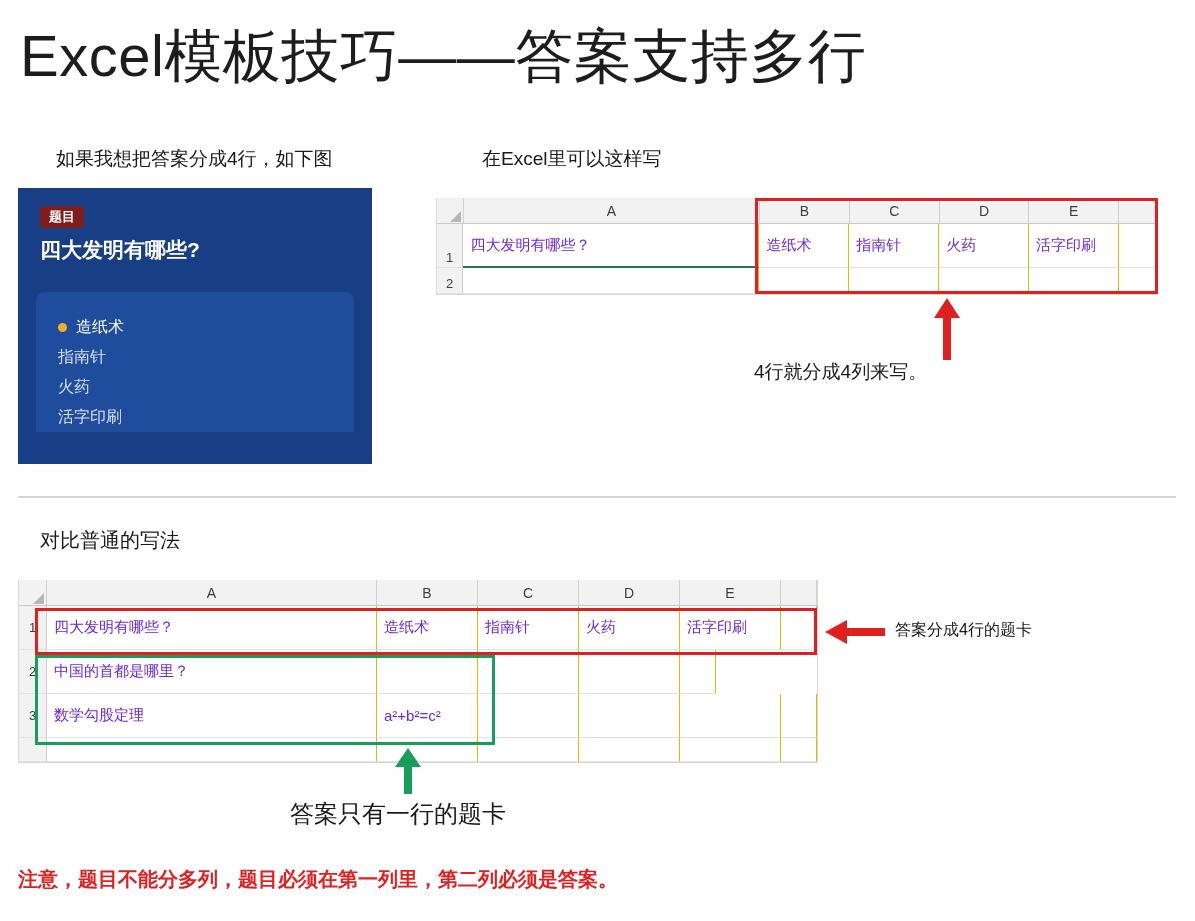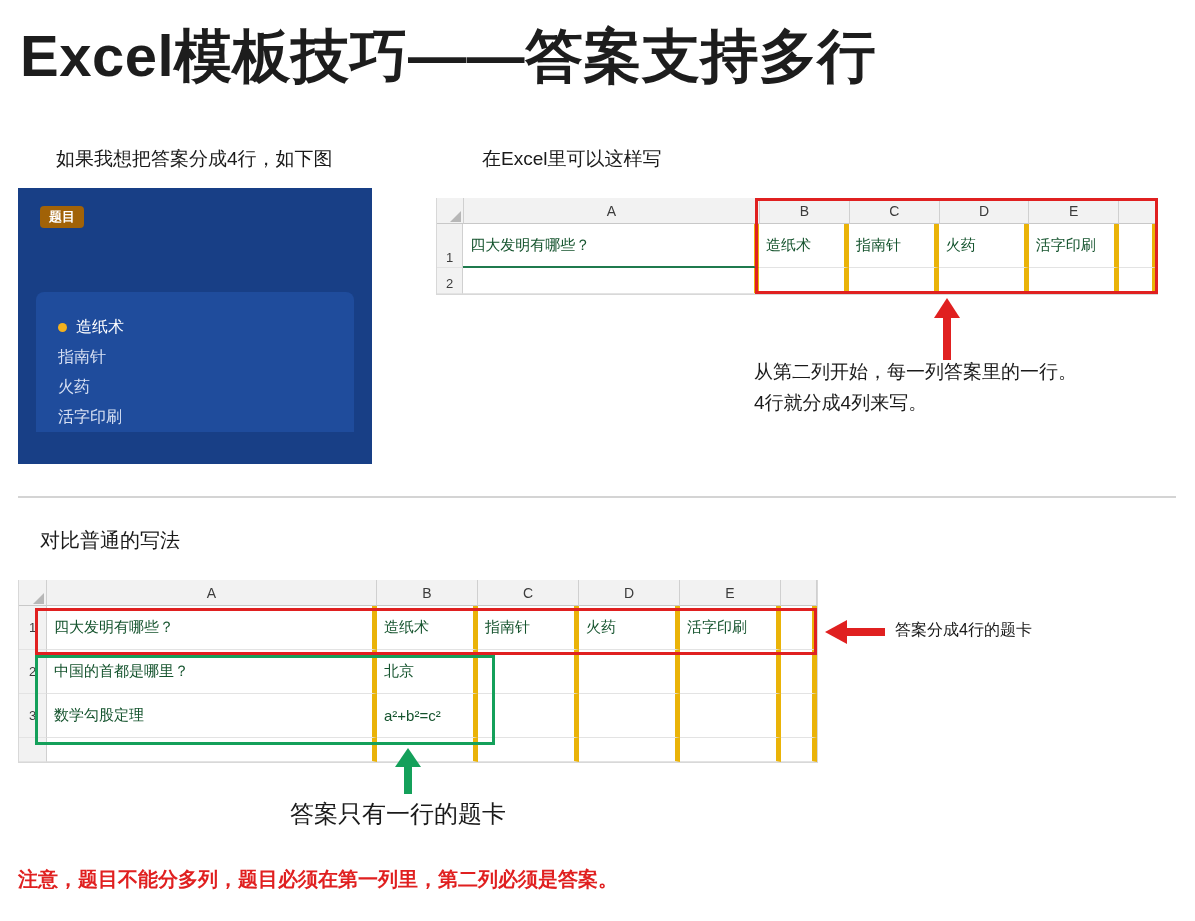--- a/index.html
+++ b/index.html
@@ -13,21 +13,21 @@
     color: #1a1a1a;
     position: relative;
     overflow: hidden;
   }
 
   
   .page-title {
     position: absolute;
     left: 20px; top: 18px;
     font-size: 58px;
-    font-weight: 700;
+    font-weight: 400;
     letter-spacing: 0.5px;
     color: #1d1d1d;
     white-space: nowrap;
   }
 
   
   .caption {
     font-size: 19px;
     color: #1a1a1a;
     white-space: nowrap;
@@ -41,21 +41,21 @@
   .card {
     position: absolute;
     left: 18px; top: 188px;
     width: 354px; height: 276px;
     background: #183f86;
     overflow: hidden;
   }
   .card-badge {
     position: absolute;
     left: 22px; top: 18px;
-    background: #a16207;
+    background: #7f1d1d;
     color: #ffffff;
     font-size: 13px;
     font-weight: bold;
     padding: 3px 9px;
     border-radius: 4px;
     line-height: 1.2;
   }
   .card-question {
     position: absolute;
     left: 22px; top: 48px;
@@ -130,24 +130,24 @@
     border-right: 1px solid #d0d0d0;
     border-bottom: 1px solid #e3e3e3;
     font-size: 13px;
     color: #3c3c3c;
     display: flex;
     align-items: flex-end;
     justify-content: center;
     padding-bottom: 2px;
   }
   .sheet .cell {
-    border-right: 5px solid #eab308;
+    border-right: 1px solid #eab308;
     border-bottom: 1px solid #e3e3e3;
     font-size: 15px;
-    color: #14532d;
+    color: #6d28d9;
     display: flex;
     align-items: center;
     padding-left: 7px;
     overflow: hidden;
     white-space: nowrap;
   }
 
   
   #sheet-top { left: 436px; top: 198px; width: 722px; }
   #sheet-top .colhead, #sheet-top .cell { }
@@ -252,20 +252,21 @@
 <body>
 
 <div class="page-title">Excel模板技巧——答案支持多行</div>
 
 <div class="caption" id="caption-left">如果我想把答案分成4行，如下图</div>
 
 <div class="caption" id="caption-right">在Excel里可以这样写</div>
 
 <div class="card">
   <div class="card-badge">题目</div>
+  <div class="card-question">四大发明有哪些?</div>
   <div class="card-answers">
     <div class="ans-row first">造纸术</div>
     <div class="ans-row">指南针</div>
     <div class="ans-row">火药</div>
     <div class="ans-row">活字印刷</div>
   </div>
 </div>
 
 <div class="sheet" id="sheet-top">
   <div class="hdr-row">
@@ -297,21 +298,20 @@
   </div>
 </div>
 <div id="red-box-top"></div>
 
 <svg id="arrow-red-top" viewBox="0 0 26 62">
   <rect x="9" y="14" width="8" height="48" fill="#e02020"></rect>
   <polygon points="13,0 26,20 0,20" fill="#e02020"></polygon>
 </svg>
 
 <div class="note" id="note-top">
-  <div>从第二列开始，每一列答案里的一行。</div>
   <div>4行就分成4列来写。</div>
 </div>
 
 <div id="divider"></div>
 
 <div class="caption" id="caption-compare">对比普通的写法</div>
 
 <div class="sheet" id="sheet-bottom">
   <div class="hdr-row">
     <div class="corner"></div>
@@ -327,21 +327,20 @@
     <div class="cell c-a">四大发明有哪些？</div>
     <div class="cell c-b">造纸术</div>
     <div class="cell c-c">指南针</div>
     <div class="cell c-d">火药</div>
     <div class="cell c-e">活字印刷</div>
     <div class="cell c-f"></div>
   </div>
   <div class="row">
     <div class="rowhead">2</div>
     <div class="cell c-a">中国的首都是哪里？</div>
-    <div class="cell c-b">北京</div>
     <div class="cell c-c"></div>
     <div class="cell c-d"></div>
     <div class="cell c-e"></div>
     <div class="cell c-f"></div>
   </div>
   <div class="row">
     <div class="rowhead">3</div>
     <div class="cell c-a">数学勾股定理</div>
     <div class="cell c-b">a²+b²=c²</div>
     <div class="cell c-c"></div>

